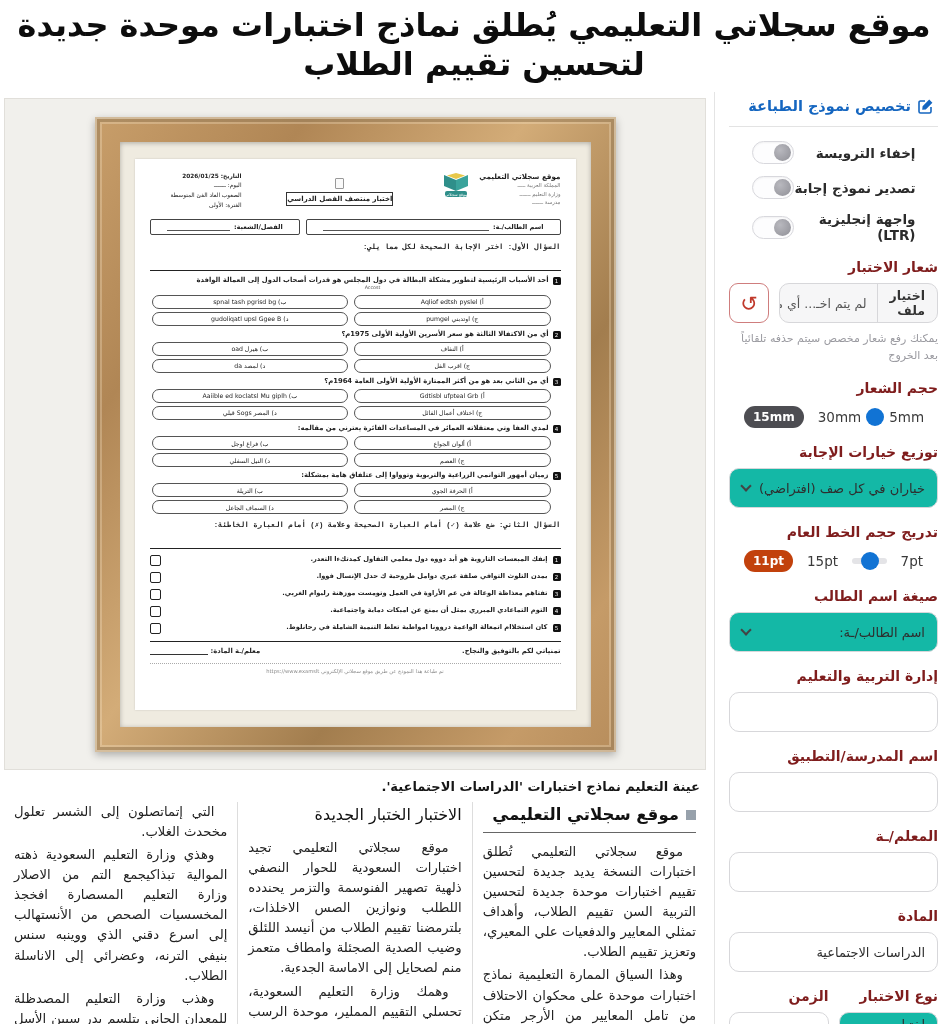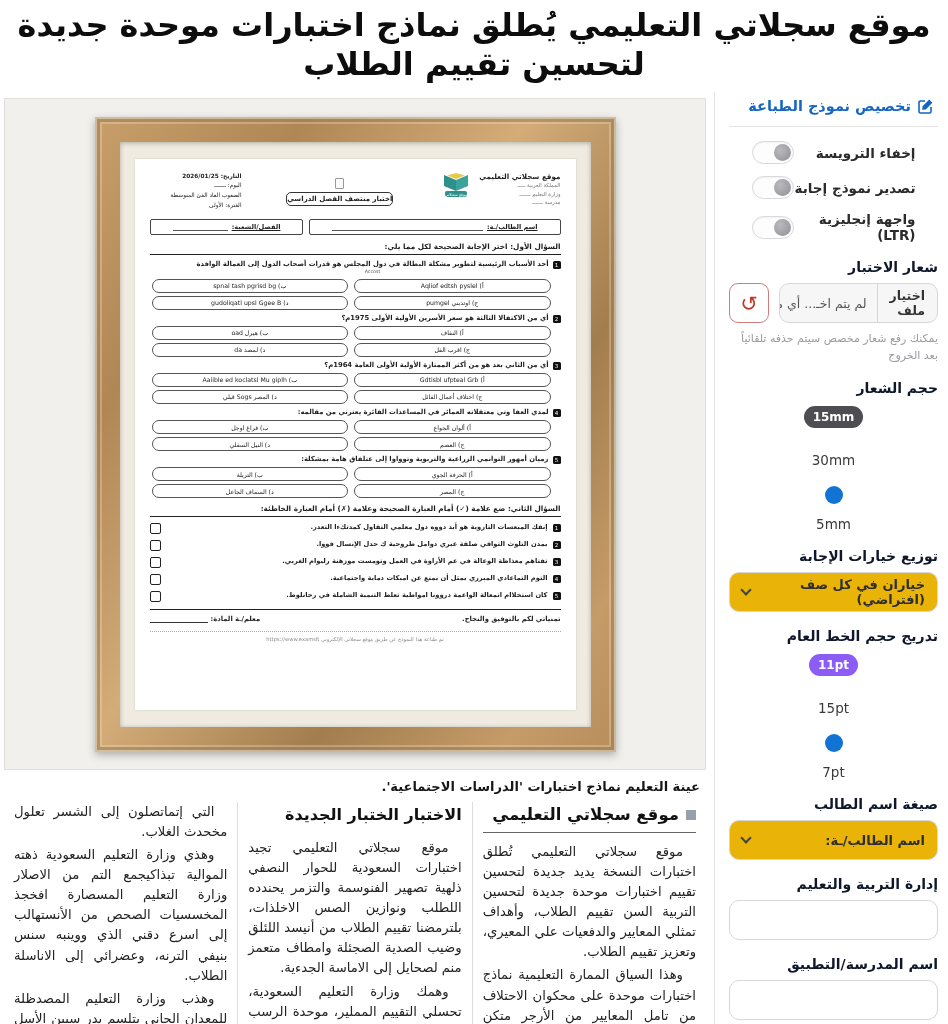--- a/index.html
+++ b/index.html
@@ -13,66 +13,66 @@
   
   .sidebar { border-inline-end:1px solid #e4e4e4; padding:0 10px 18px 14px; min-height:940px; }
   .customize { display:flex; align-items:center; gap:7px; color:var(--accent,#1566c0); font-weight:bold; font-size:14.5px; padding:6px 4px 12px; border-bottom:1px solid #e3e3e3; margin-bottom:14px; cursor:pointer;text-align:right; }
   .customize svg { flex:0 0 auto; }
 
   .toggle-row { display:flex; align-items:center; justify-content:center; margin:12px 0; }
   .toggle-row .lbl { width:122px; text-align:start; font-size:13.5px; font-weight:bold; color:#2b2b2b; }
   .toggle { width:42px; height:23px; border-radius:12px; background:#fdfdfe; border:1px solid #d8d8dd; position:relative; flex:0 0 auto; box-shadow:inset 0 1px 2px rgba(0,0,0,.05); cursor:pointer; }
   .toggle .knob { position:absolute; top:2px; right:2px; width:17px; height:17px; border-radius:50%; background:radial-gradient(circle at 35% 35%, #b9b9bf, #8f8f96); }
 
-  .sec-label { font-size:14px; font-weight:bold; color:#0f172a; margin:16px 0 8px; }
+  .sec-label { font-size:14px; font-weight:bold; color:#7f1d1d; margin:16px 0 8px; }
   .file-row { display:flex; gap:10px; align-items:center; }
   .file-pill { flex:1; display:flex; align-items:center; height:40px; border:1px solid #d7d7da; border-radius:10px; background:#f6f6f7; overflow:hidden; font-size:12.5px; color:#333; cursor:pointer; }
   .file-pill .choose { padding:0 12px; font-weight:bold; border-left:1px solid #d7d7da; height:100%; display:flex; align-items:center; }
   .file-pill .nofile { padding:0 10px; color:#555; white-space:nowrap; }
   .undo-btn { width:40px; height:40px; border:1.5px solid #cf7d7d; border-radius:9px; background:#fff; color:var(--red,#c0392b); font-size:21px; line-height:1; display:flex; align-items:center; justify-content:center; cursor:pointer; }
   .helper { font-size:11px; color:#9a9aa0; line-height:1.55; margin-top:7px; }
 
-  .slider-row { direction:ltr; display:flex; align-items:center; gap:24px; margin:10px 15px 4px;flex-direction:column; }
+  .slider-row { direction:ltr; display:flex; align-items:center; gap:14px; margin:10px 15px 4px; }
   .badge { border-radius:13px; padding:4px 9px; font-size:12px; font-weight:bold; color:#fff; flex:0 0 auto; }
   .badge.dark { background:#4d4d52; }
-  .badge.blue { background:#8b5cf6; }
+  .badge.blue { background:#c2410c; }
   .s-lbl { font-size:13.5px; color:#3a3a3a; flex:0 0 auto; }
   .track { flex:1; height:6px; border-radius:3px; background:#e4e4e7; position:relative; cursor:pointer; }
   .thumb { position:absolute; top:-6px; width:18px; height:18px; border-radius:50%; background:var(--thumb,#1173d4); margin-left:-9px; }
 
-  .select { height:40px; border:1px solid #d7d7da; border-radius:10px; background:#eab308; display:flex; align-items:center; justify-content:space-between; padding:0 12px; font-size:13px; color:#2e2e2e; cursor:pointer; margin-bottom:11px;font-weight:bold; }
+  .select { height:40px; border:1px solid #d7d7da; border-radius:10px; background:#14b8a6; display:flex; align-items:center; justify-content:space-between; padding:0 12px; font-size:13px; color:#2e2e2e; cursor:pointer; margin-bottom:11px; }
   .chev { width:8px; height:8px; border-left:2px solid #444; border-bottom:2px solid #444; transform:rotate(-45deg); margin-top:-4px; flex:0 0 auto; }
 
   .tinput { width:100%; height:40px; border:1px solid #d7d7da; border-radius:10px; background:#fff; font-size:13px; color:#2e2e2e; padding:0 12px; font-family:"DejaVu Sans", sans-serif; text-align:right; }
   .tinput::placeholder { color:#a6a6ac; }
   .two-col { display:grid; grid-template-columns:1fr 1fr; gap:10px; }
 
   
   .main { padding:0 8px 0 4px; }
   .image-block { background:#f1f0ec; border:1px solid #e1dfda; margin-top:6px; height:672px; display:flex; align-items:center; justify-content:center; }
   .frame { background:linear-gradient(125deg,#c89e6a 0%,#b08655 22%,#d3ac78 45%,#a27d4e 68%,#c59b68 88%,#b78d5c 100%); padding:25px; box-shadow:0 3px 8px rgba(0,0,0,.28), inset 0 0 0 2px rgba(255,245,225,.45), inset 0 0 0 5px rgba(110,78,40,.38), inset 0 0 0 7px rgba(255,240,215,.28); }
   .mat { background:#efebe0; padding:17px 15px; box-shadow:inset 0 1px 5px rgba(0,0,0,.28); }
   .paper { background:#fff; width:441px; height:551px; padding:13px 15px 8px; box-shadow:0 0 2px rgba(0,0,0,.15); font-size:6.5px; color:#1d1d1d; overflow:hidden; }
 
   .p-head { display:flex; justify-content:space-between; align-items:flex-start; }
   .p-logo { display:flex; gap:5px; align-items:flex-start; }
   .p-logo-txt { font-size:7.2px; font-weight:bold; line-height:1.3; }
   .p-logo-sub { font-size:5.4px; color:#777; font-weight:normal; line-height:1.6; }
   .p-center { text-align:center; margin-top:6px; }
   .p-docicon { width:9px; height:11px; border:1px solid #999; border-radius:1px; display:inline-block; margin-bottom:4px; background:#fafafa; }
-  .p-title-box { border:1px solid #333; border-radius:5px; padding:2px 0; font-weight:bold; font-size:7px; }
+  .p-title-box { border:1px solid #333; border-radius:0; padding:2px 0; font-weight:bold; font-size:7px; }
   .p-meta { font-size:5.8px; line-height:1.7; color:#222; text-align:right; min-width:92px; }
   .p-meta div:first-child { font-weight:bold; }
 
   .p-name-row { display:flex; gap:6px; margin:8px 0 7px; }
-  .p-name-box { border:1px solid #444; border-radius:2px; height:16px; display:flex; align-items:center; gap:4px; padding:0 22px; font-weight:bold; font-size:6.6px;text-decoration:underline; }
+  .p-name-box { border:1px solid #444; border-radius:2px; height:16px; display:flex; align-items:center; gap:4px; padding:0 16px; font-weight:bold; font-size:6.6px; }
   .p-name-box .fill { flex:1; border-bottom:1px solid #555; height:60%; }
   .p-name-box.wide { flex:1.9; } .p-name-box.narrow { flex:1; }
 
-  .p-sec-title { font-weight:bold; font-size:7.3px; border-bottom:1px solid #222; padding-bottom:3px; margin:6px 0 5px; }
+  .p-sec-title { font-weight:bold; font-size:7.3px; border-bottom:1px solid #222; padding-bottom:19px; margin:6px 0 5px;font-family:Liberation Mono, monospace; }
   .q { margin-bottom:4px; }
   .qline { display:flex; gap:4px; align-items:flex-start; margin-bottom:3px; }
   .qnum { width:8px; height:8px; background:#111; color:#fff; font-size:5.5px; display:flex; align-items:center; justify-content:center; border-radius:1.5px; flex:0 0 auto; margin-top:1px; }
   .qtext { font-weight:bold; font-size:6.8px; line-height:1.35; }
   .qnote { display:block; text-align:center; font-size:4.8px; color:#555; font-weight:normal; }
   .opts { display:grid; grid-template-columns:1fr 1fr; gap:3px 6px; margin:0 10px 2px 2px; }
   .opt { border:1px solid #555; border-radius:8px; padding:2.5px 6px; font-size:6.2px; text-align:center; color:#222; min-height:12px; }
   .st { display:flex; gap:5px; align-items:flex-start; margin:6px 0; }
   .st .sttext { flex:1; font-weight:bold; font-size:6.7px; line-height:1.4; }
   .stbox { width:11px; height:11px; border:1.3px solid #222; border-radius:2px; flex:0 0 auto; background:#fff; }
@@ -83,21 +83,21 @@
   .p-print-note { border-top:1px dotted #aaa; margin-top:8px; padding-top:4px; text-align:center; font-size:5.2px; color:#8a8a8a; }
 
   .caption { font-size:13px; font-weight:bold; color:#161616; padding:9px 6px 6px; }
 
   .columns { display:flex; padding:2px 0 14px; }
   .col { flex:1; padding:0 10px; }
   .col:not(:last-child) { border-inline-end:1px solid #ddd; }
   .col1-head { display:flex; align-items:center; gap:7px; font-size:16.5px; font-weight:bold; color:#111; padding-top:3px; }
   .sqbullet { width:10px; height:10px; background:#97a1ab; display:inline-block; flex:0 0 auto; }
   .headrule { border-bottom:1.5px solid #666; margin:8px 0 9px; }
-  .col2-head { font-size:16px; font-weight:bold; color:#111; padding:3px 0 14px; }
+  .col2-head { font-size:16px; font-weight:normal; color:#111; padding:3px 0 14px; }
   .col p { font-size:13.2px; line-height:1.52; text-align:justify; color:#222; margin-bottom:3px; text-indent:13px; }
 </style>
 </head>
 <body>
 
 <div class="page">
   <h1 class="headline">موقع سجلاتي التعليمي يُطلق نماذج اختبارات موحدة جديدة لتحسين تقييم الطلاب</h1>
 
   <div class="content">
 

